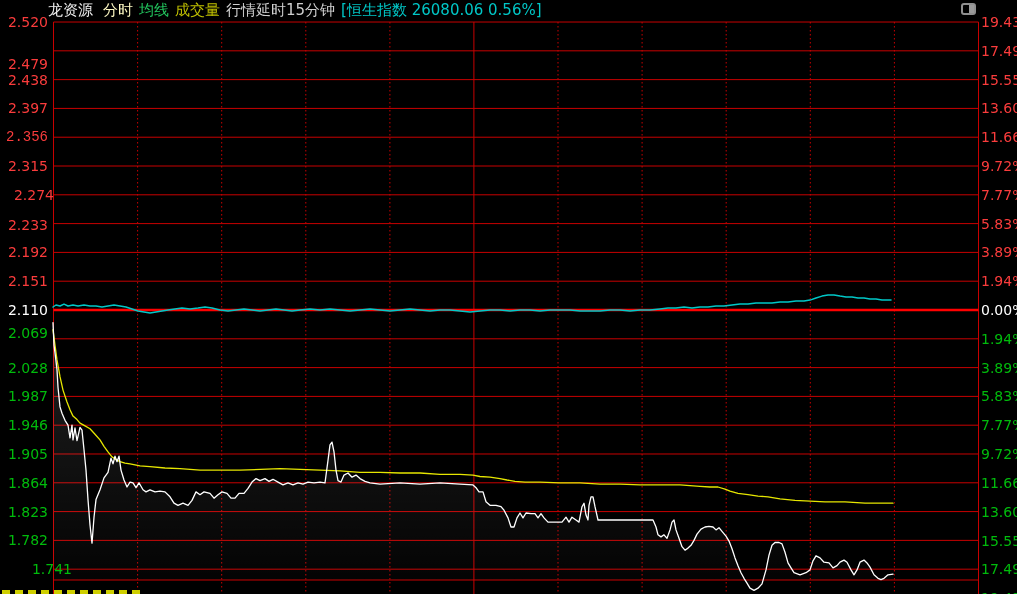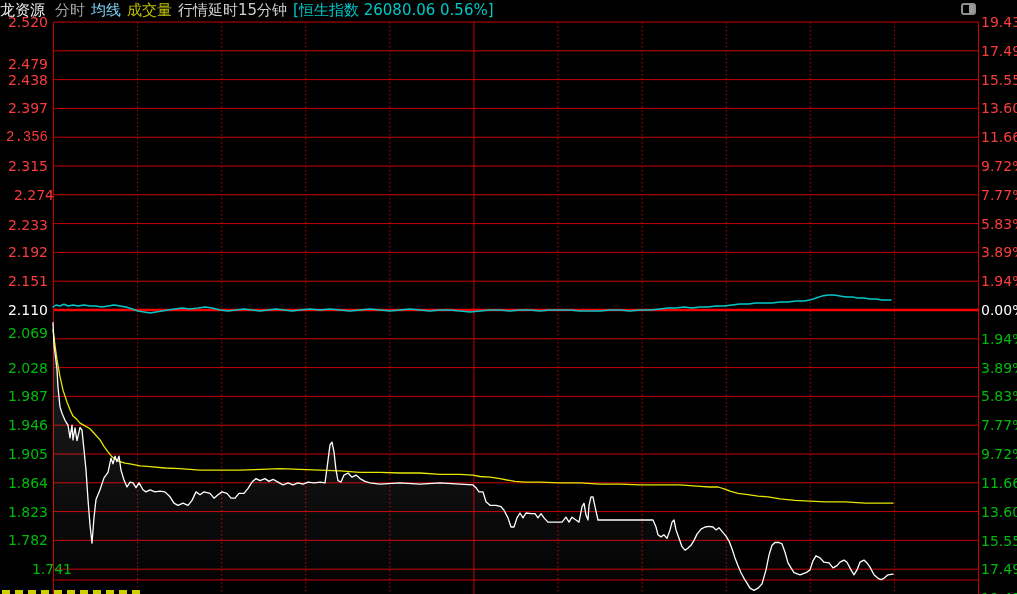--- a/index.html
+++ b/index.html
@@ -4,26 +4,26 @@
 <style>
   html,body{margin:0;padding:0;background:#000;}
   #screen{
     position:relative;width:1017px;height:594px;background:#000;
     overflow:hidden;font-family:"DejaVu Sans","Liberation Sans",sans-serif;
     -webkit-font-smoothing:antialiased;
   }
   #chart-svg{position:absolute;left:0;top:0;}
   .hdr{
     position:absolute;left:0;top:0;right:0;height:20px;display:flex;
-    align-items:center;gap:6px;font-size:15px;line-height:19px;
+    align-items:center;padding-left:48px;gap:6px;font-size:15px;line-height:19px;
     white-space:nowrap;z-index:5;
   }
   .hdr .name{color:#f2f2f2;margin-right:4px;}
-  .hdr .tab-w{color:#a3a3a3;}
-  .hdr .tab-y{color:#7dd3fc;text-align:right;}
+  .hdr .tab-w{color:#fef9c3;}
+  .hdr .tab-y{color:#22c55e;text-align:right;}
   .hdr .tab-y2{color:#c0c000;}
   .hdr .delay{color:#cfcfcf;}
   .hdr .quote{color:#00c6c6;}
   .panel-icon{
     position:absolute;left:961px;top:3px;width:15px;height:12px;z-index:6;
     border:2px solid #8f8f8f;border-radius:3px;background:#000;box-sizing:border-box;
   }
   .panel-icon span{
     position:absolute;right:0;top:0;bottom:0;width:5px;background:#9a9a9a;display:block;
   }

